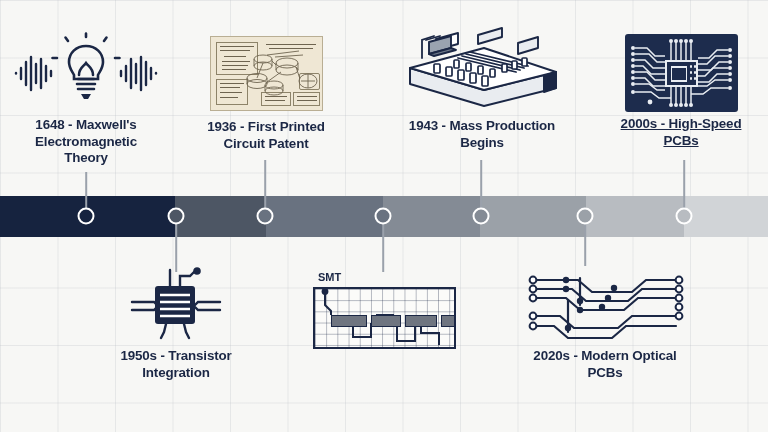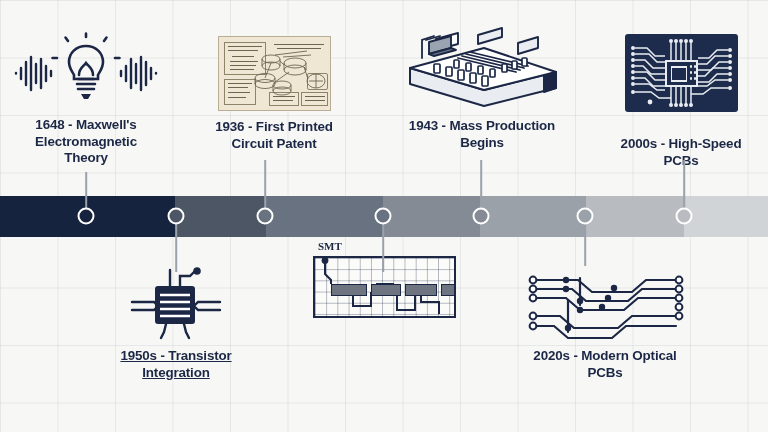--- a/index.html
+++ b/index.html
@@ -120,21 +120,21 @@
           <path d="M139 35 L139 46"></path>
             <path d="M144 40 L144 40.5"></path>
         </g>
       </svg>
     </div>
     <div class="label" style="margin-top:6px;">1648 - Maxwell's
 Electromagnetic
 Theory</div>
   </div>
 
-  <div class="item" style="left:190px; top:33px; width:168px;">
+  <div class="item" style="left:182px; top:33px; width:168px;">
     <div class="art" style="height:78px;">
       <div class="patent" style="width:113px; height:75px;">
         <div class="bx" style="left:5px;  top:5px;  width:42px; height:33px;"></div>
         <div class="bx" style="left:5px;  top:42px; width:32px; height:26px;"></div>
         <div class="bx" style="left:50px; top:55px; width:30px; height:14px;"></div>
         <div class="bx" style="left:82px; top:55px; width:27px; height:14px;"></div>
         <div class="bx" style="left:88px; top:36px; width:21px; height:17px; border-radius:2px;"></div>
         <div class="ink" style="left:9px;  top:9px;  width:34px; height:1px;"></div>
         <div class="ink" style="left:9px;  top:13px; width:30px; height:1px;"></div>
         <div class="ink" style="left:13px; top:19px; width:22px; height:1px;"></div>
@@ -275,21 +275,21 @@
             <circle cx="46" cy="71" r="2"></circle>
               <circle cx="51" cy="71" r="2"></circle>
             <circle cx="56" cy="71" r="2"></circle>
               <circle cx="61" cy="71" r="2"></circle>
             <circle cx="66" cy="71" r="2"></circle>
             <circle cx="25" cy="68" r="2.4"></circle>
           </g>
         </svg>
       </div>
     </div>
-    <div class="label" style="margin-top:24px;">2000s - High-Speed
+    <div class="label" style="margin-top:4px;text-decoration:underline;">2000s - High-Speed
 PCBs</div>
   </div>
 
   <div class="item" style="left:96px; top:268px; width:160px;">
     <div class="art" style="height:74px;">
       <svg width="116" height="74" viewBox="0 0 116 74" aria-hidden="true">
         <g stroke="#1b2745" stroke-width="2.4" fill="none" stroke-linecap="round">
           <path d="M52 18 L52 2"></path>
           <path d="M62 18 L62 8 L72 8 L76 4"></path>
           <circle cx="79" cy="3" r="2.6" fill="#1b2745"></circle>
@@ -297,25 +297,25 @@
           <path d="M102 34 L80 34 L76 38 L80 42 L102 42"></path>
           <path d="M48 56 L46 64 L43 70"></path>
           <path d="M66 56 L68 64 L71 70"></path>
         </g>
         <rect x="37" y="18" width="40" height="38" rx="3" fill="#1b2745"></rect>
         <g stroke="#ffffff" stroke-width="2.4">
           <path d="M42 27 L72 27 M42 34 L72 34 M42 41 L72 41 M42 48 L72 48"></path>
         </g>
       </svg>
     </div>
-    <div class="label" style="margin-top:6px;text-decoration:underline;">1950s - Transistor
+    <div class="label" style="margin-top:6px;">1950s - Transistor
 Integration</div>
   </div>
 
-  <div class="item" style="left:288px; top:240px; width:192px;font-family:Liberation Serif, serif;">
+  <div class="item" style="left:288px; top:271px; width:192px;">
     <div class="smt-tag" style="left:30px; top:0px;">SMT</div>
     <div class="art" style="height:78px; padding-top:16px;">
       <div class="smt" style="width:143px; height:62px;">
         <svg width="143" height="62" style="position:absolute; left:0; top:0;">
           <g stroke="#1b2745" stroke-width="2" fill="none">
             <path d="M10 2 L10 16 L16 22 L16 26"></path>
             <path d="M38 34 L38 48 L56 48 L56 34"></path>
             <path d="M62 34 L62 26 L78 26 L78 34"></path>
             <path d="M82 34 L82 52 L100 52 L100 34"></path>
             <path d="M106 34 L106 44 L124 44 L124 56"></path>

